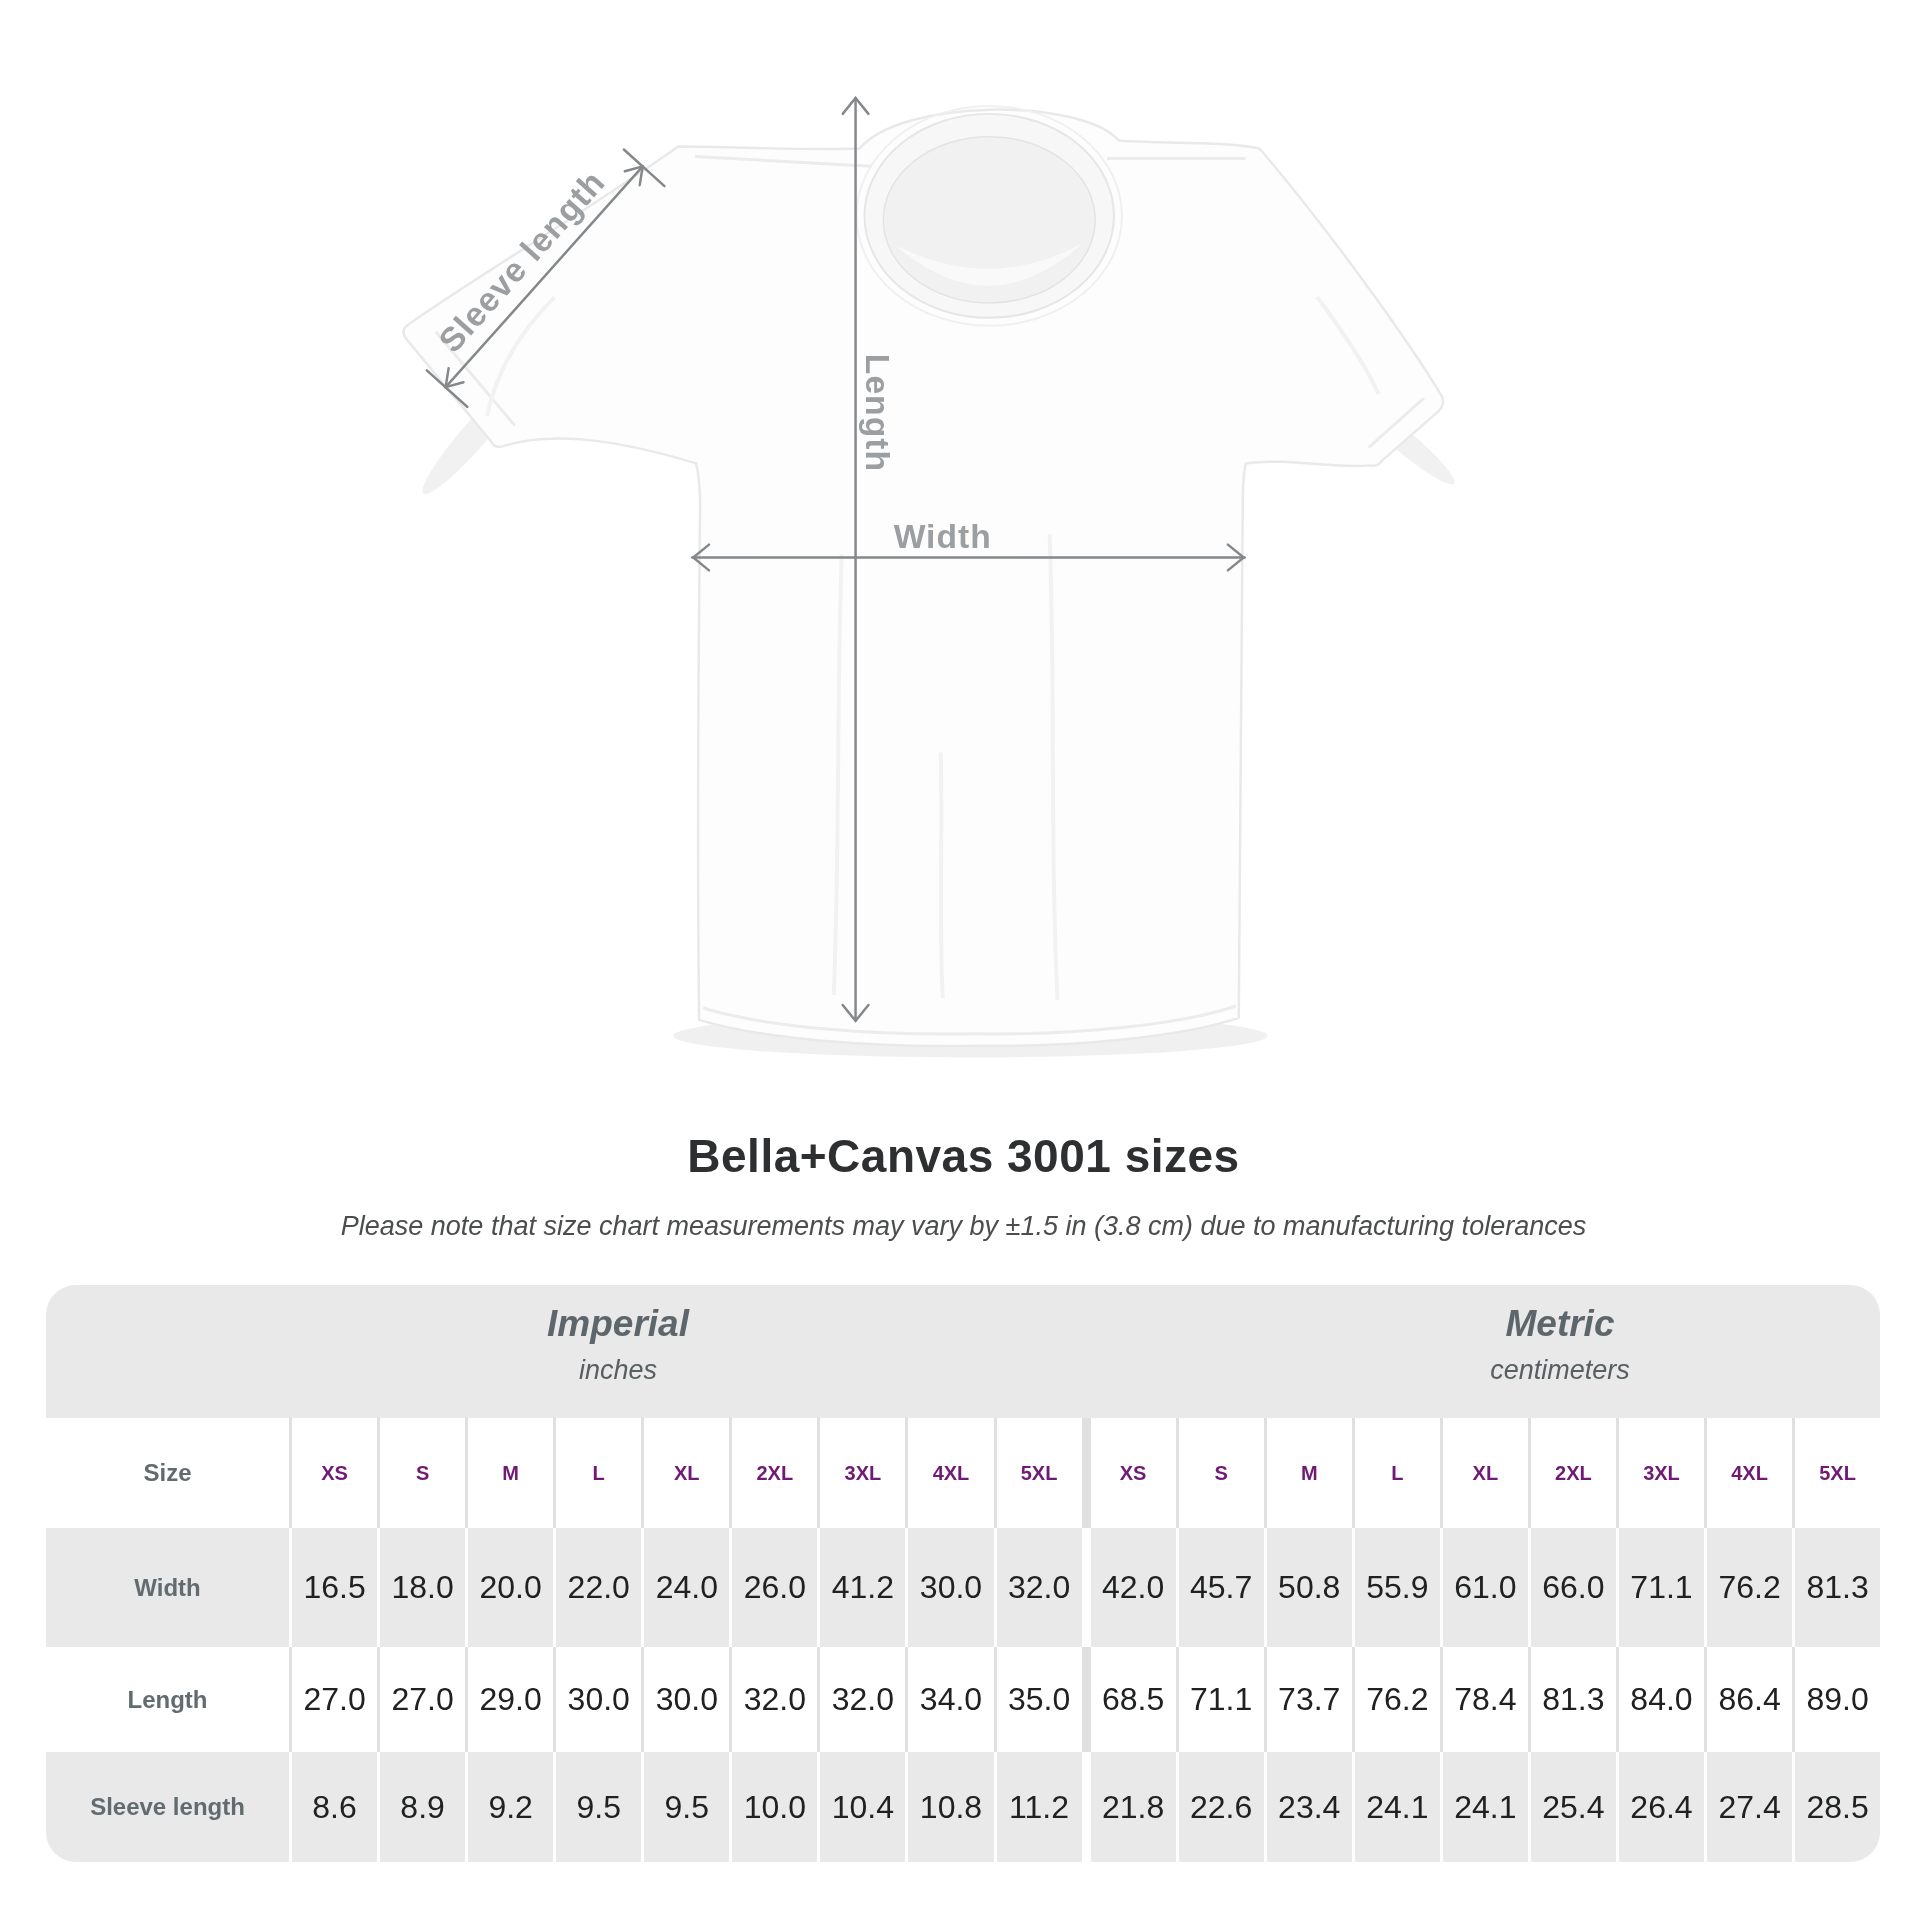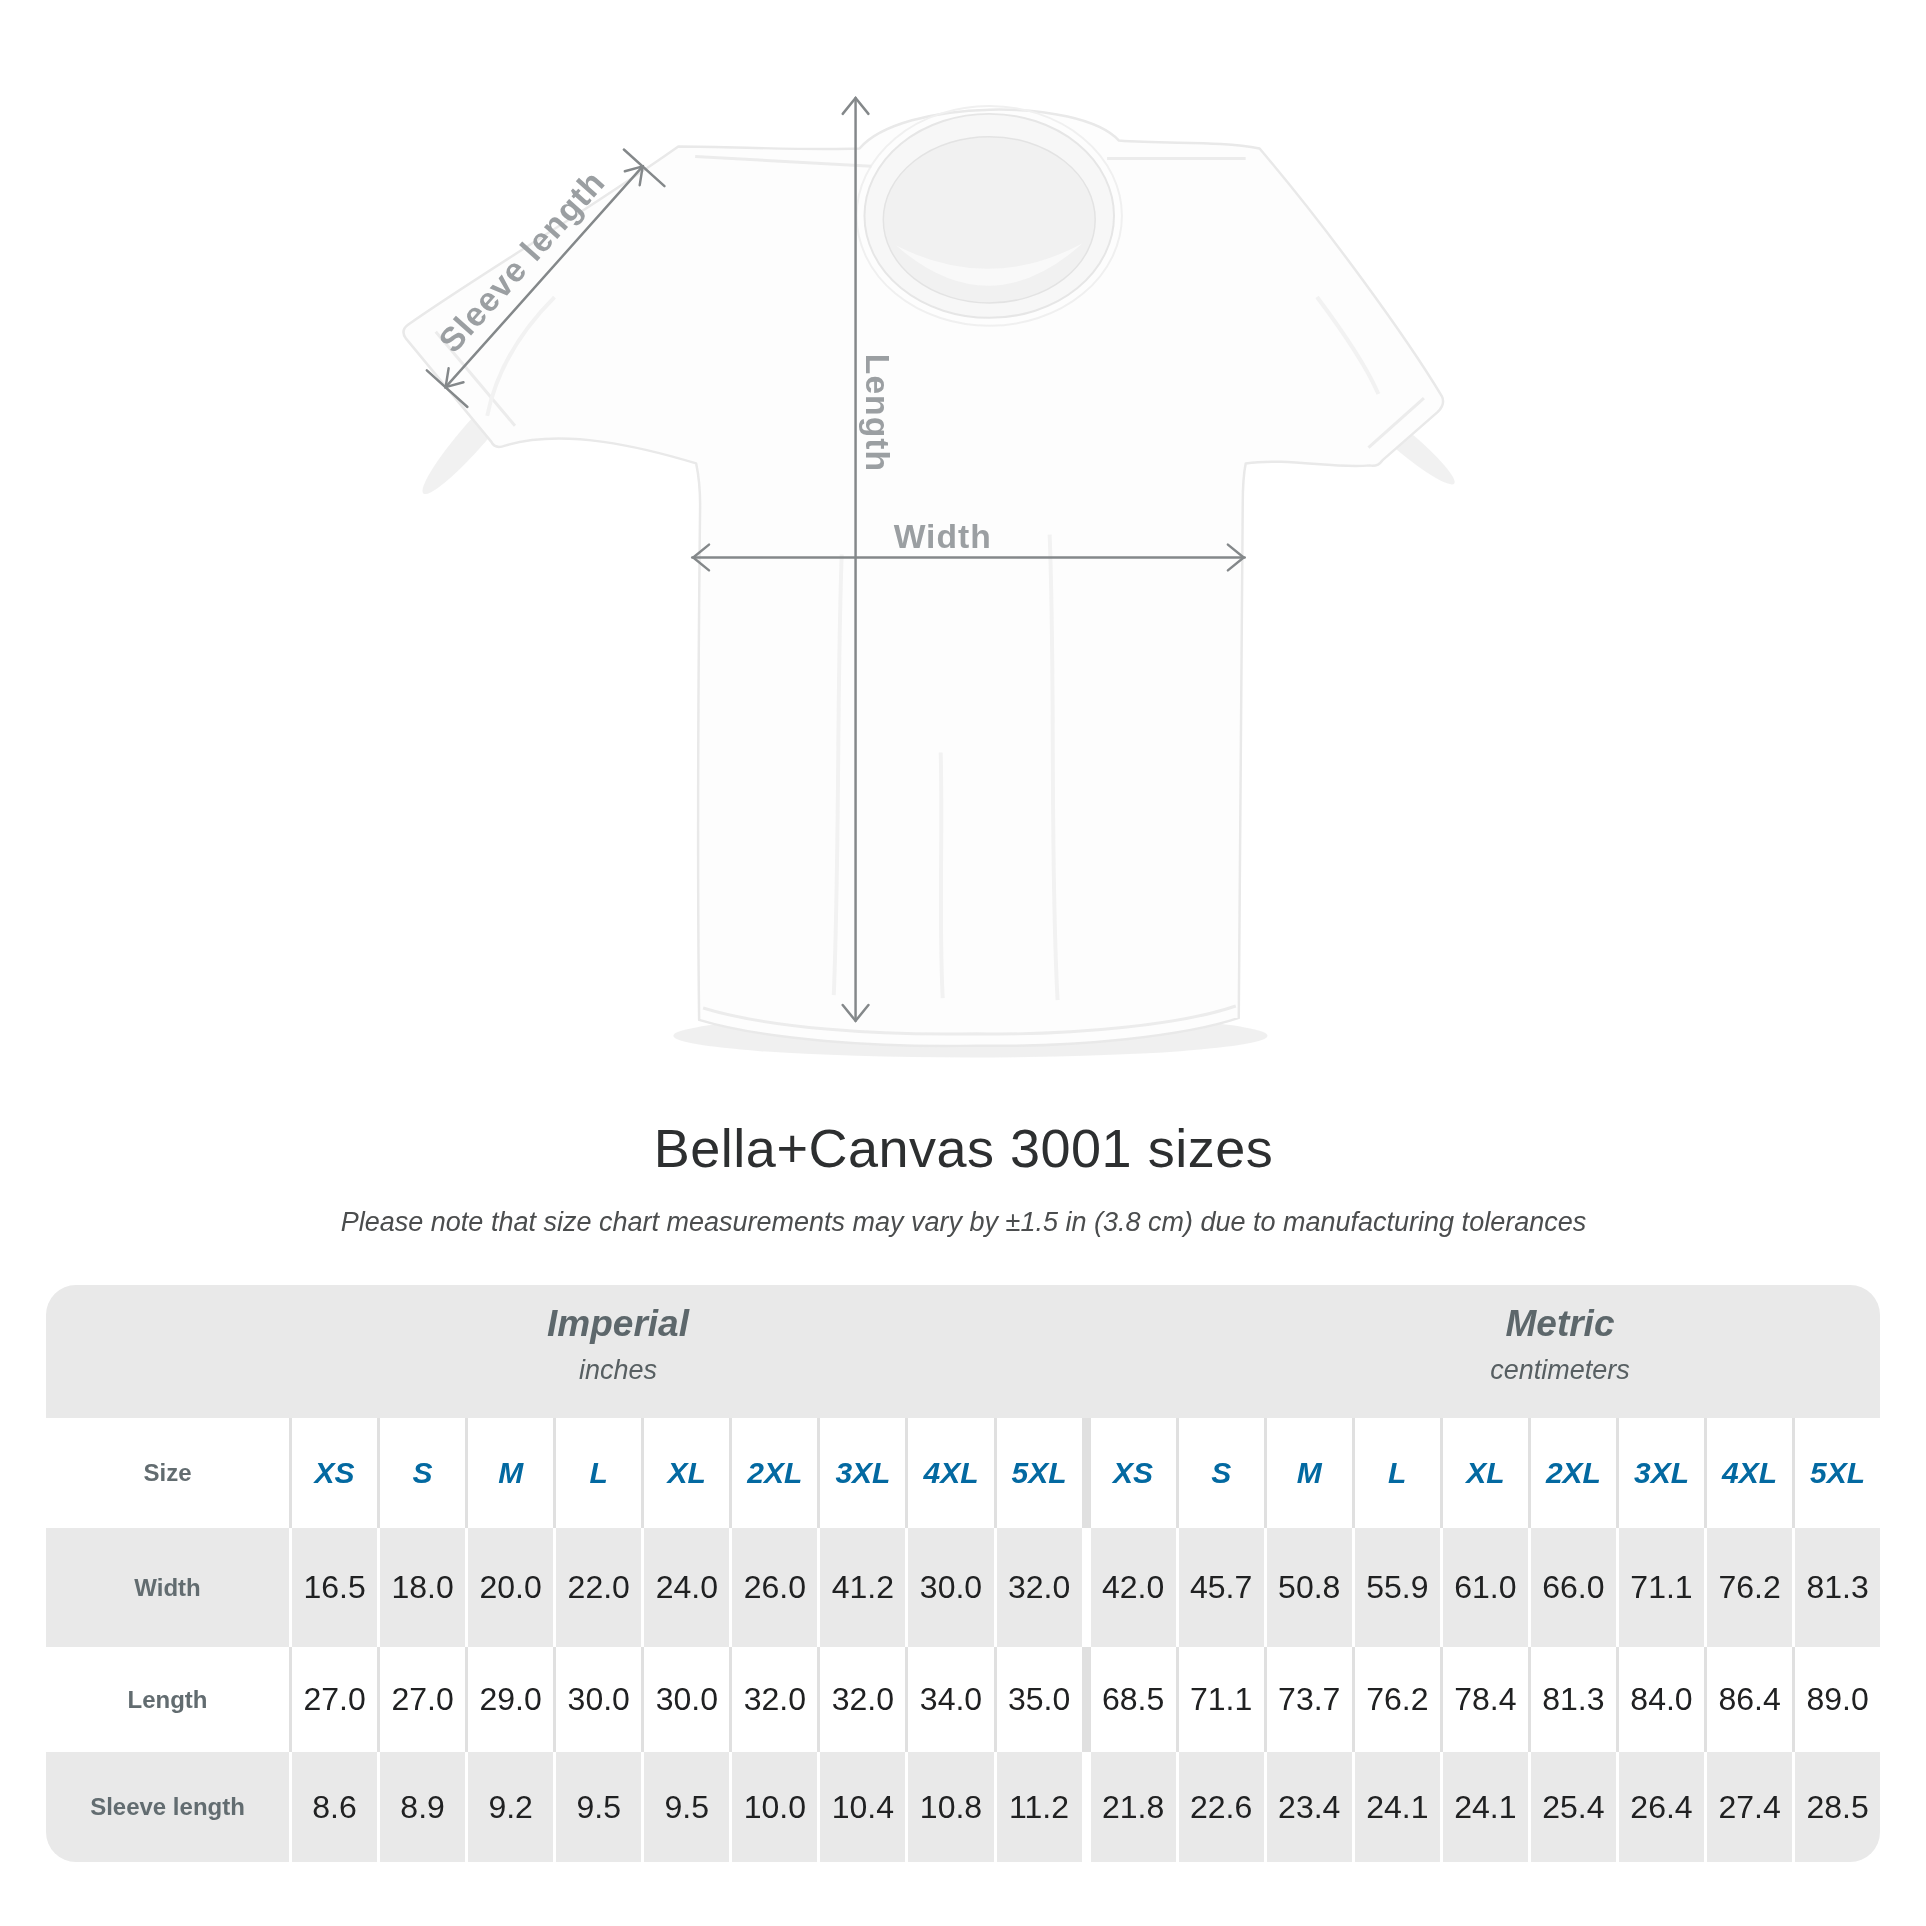--- a/index.html
+++ b/index.html
@@ -5,21 +5,21 @@
   html,body{margin:0;padding:0;background:#ffffff;}
   body{width:1927px;height:1927px;position:relative;overflow:hidden;
        font-family:"Liberation Sans","DejaVu Sans",sans-serif;}
   .stage{position:absolute;inset:0;}
 
   
   .diagram{position:absolute;left:0;top:0;width:1927px;height:1109px;}
 
   
   .titleblock{position:absolute;left:0;top:1117px;width:1927px;text-align:center;}
-  .page-title{font-size:54px;font-weight:normal;color:#2d2f30;letter-spacing:0.5px;margin:0;}
+  .page-title{font-size:46px;font-weight:bold;color:#2d2f30;letter-spacing:0.5px;margin:12px;}
   .subtitle{font-size:27px;font-style:italic;color:#4b4d4e;margin:28px 0 0 0;}
 
   
   .sizetable{position:absolute;left:46px;top:1285px;width:1834px;height:576px;}
   .unit-header{position:relative;height:133px;background:#e9e9e9;
                border-radius:30px 30px 0 0;}
   .unit-group{position:absolute;top:16px;transform:translateX(-50%);text-align:center;margin-left:26px;}
   .unit-group .u-label{font-size:37px;font-weight:bold;font-style:italic;color:#5d676b;line-height:1.25;}
   .unit-group .u-sub{font-size:27px;font-style:italic;color:#575f62;line-height:1.3;margin-top:6px;}
   .ug-imperial{left:546px;}
@@ -33,21 +33,21 @@
   .trow:nth-child(3){height:105px;}
   .trow:nth-child(4){height:110px;}
   .trow.last{border-radius:0 0 30px 30px;}
   .trow.last .cell:first-child{border-radius:0 0 0 30px;}
   .trow.last .cell:last-child{border-radius:0 0 30px 0;}
 
   .cell{display:flex;align-items:center;justify-content:center;}
   .labelcell{width:243px;flex:0 0 243px;font-size:24px;font-weight:bold;color:#626c70;}
   .datacell{flex:1 1 0;border-left:3px solid var(--div);
             font-size:32px;color:#202122;}
-  .datacell.sizehead{font-size:30px;font-weight:bold;color:#0369a1;font-style:italic;}
+  .datacell.sizehead{font-size:20px;font-weight:bold;color:#701a75;}
   .datacell.metric-start{border-left-width:9px;}
 
   svg text{font-family:"Liberation Sans","DejaVu Sans",sans-serif;}
   .dim-label{font-size:34px;font-weight:bold;fill:#9b9fa2;letter-spacing:1px;}
 </style>
 </head>
 <body>
 
 <div class="stage">
 

